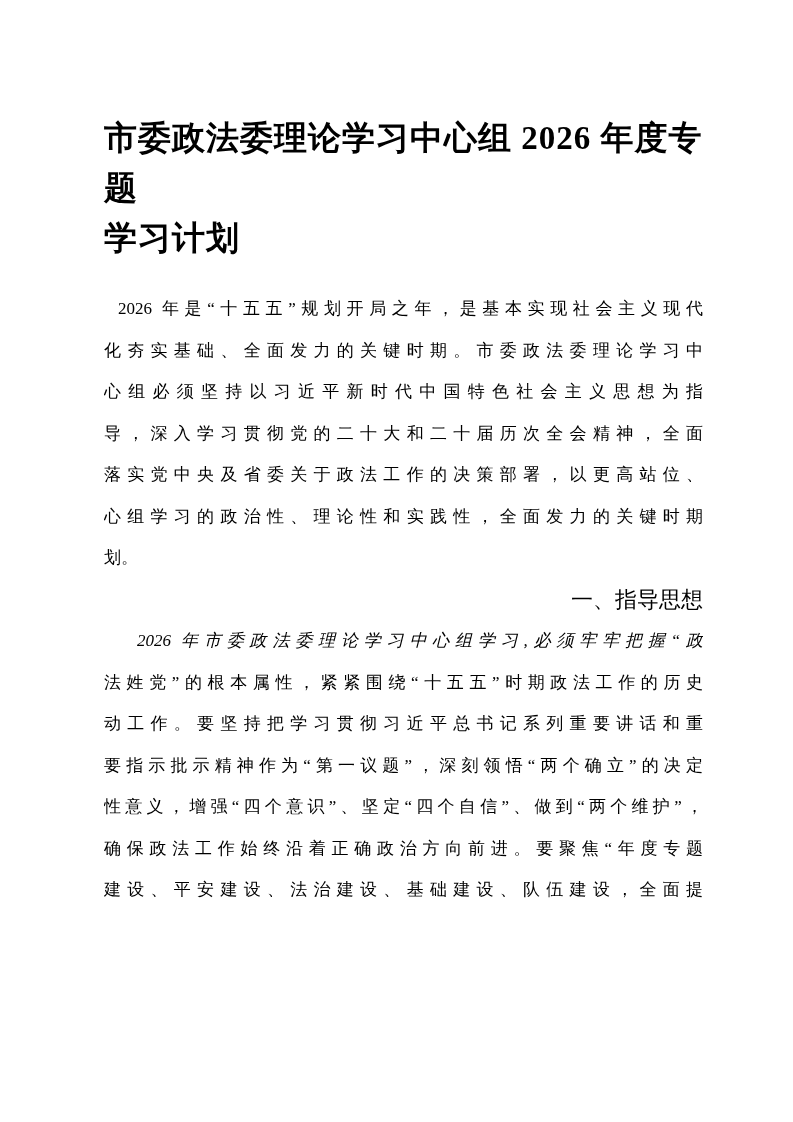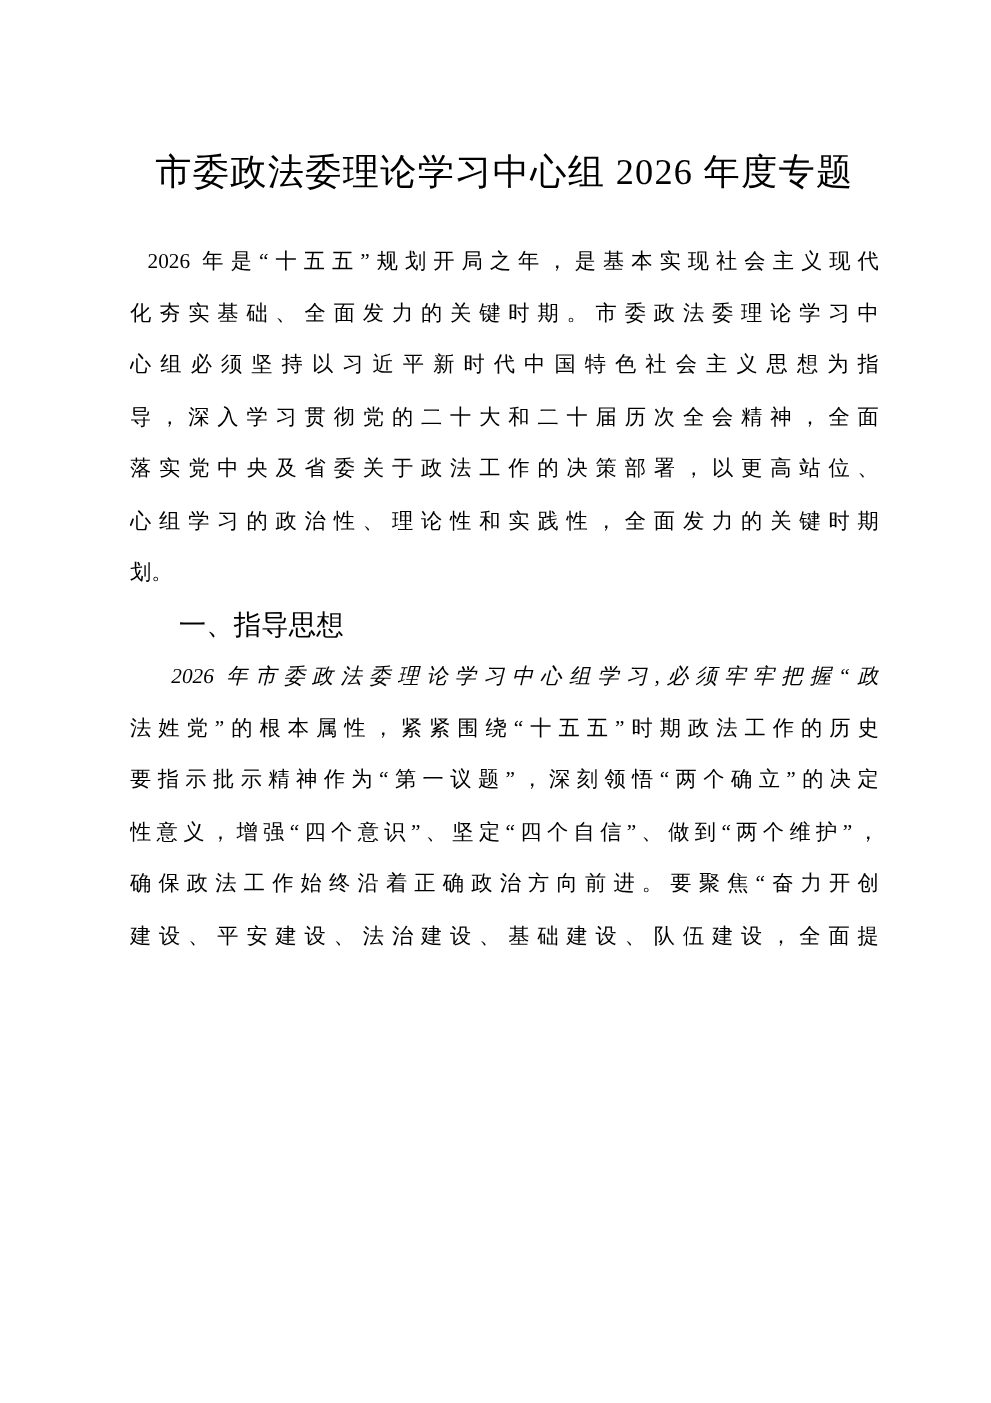--- a/index.html
+++ b/index.html
@@ -17,72 +17,75 @@
     color: #000000;
   }
   .content {
     position: absolute;
     left: 104px;
     top: 0;
     width: 599px;
   }
   .doc-title {
     margin-top: 113px;
-    font-size: 29px;
-    font-weight: normal;
+    font-size: 33px;
+    font-weight: bold;
     line-height: 50px;
-    text-align: center;
+    text-align: left;
     letter-spacing: 1px;
   }
   .para {
     font-size: 17px;
     line-height: 41.5px;
   }
   .para .line {
     text-align: justify;
     text-align-last: justify;
     text-justify: inter-character;
     height: 41.5px;
     overflow: hidden;
   }
   #para-intro { margin-top: 25px; }
   #para-intro .line:first-child { text-indent: 14px; }
   #para-intro .line:last-child { text-align-last: left; }
   .section-heading {
     font-size: 22px;
     line-height: 41.5px;
     padding-left: 39px;
+    text-align: right;
   }
   #para-guiding .line:first-child { text-indent: 33px; font-style: italic; }
 </style>
 </head>
 <body>
 
 <div class="page">
   <div class="content">
 
     <div class="doc-title">
         <div class="line">市委政法委理论学习中心组 2026 年度专题</div>
+        <div class="line">学习计划</div>
       </div>
 
     <div class="para" id="para-intro">
         <div class="line">2026 年是“十五五”规划开局之年，是基本实现社会主义现代</div>
         <div class="line">化夯实基础、全面发力的关键时期。市委政法委理论学习中</div>
         <div class="line">心组必须坚持以习近平新时代中国特色社会主义思想为指</div>
         <div class="line">导，深入学习贯彻党的二十大和二十届历次全会精神，全面</div>
         <div class="line">落实党中央及省委关于政法工作的决策部署，以更高站位、</div>
         <div class="line">心组学习的政治性、理论性和实践性，全面发力的关键时期</div>
         <div class="line">划。</div>
       </div>
 
     <div class="section-heading">一、指导思想</div>
 
     <div class="para" id="para-guiding">
         <div class="line">2026 年市委政法委理论学习中心组学习,必须牢牢把握“政</div>
         <div class="line">法姓党”的根本属性，紧紧围绕“十五五”时期政法工作的历史</div>
+        <div class="line">动工作。要坚持把学习贯彻习近平总书记系列重要讲话和重</div>
         <div class="line">要指示批示精神作为“第一议题”，深刻领悟“两个确立”的决定</div>
         <div class="line">性意义，增强“四个意识”、坚定“四个自信”、做到“两个维护”，</div>
-        <div class="line">确保政法工作始终沿着正确政治方向前进。要聚焦“奋力开创</div>
+        <div class="line">确保政法工作始终沿着正确政治方向前进。要聚焦“年度专题</div>
         <div class="line">建设、平安建设、法治建设、基础建设、队伍建设，全面提</div>
       </div>
 
   </div>
 </div>
 
 </body></html>

